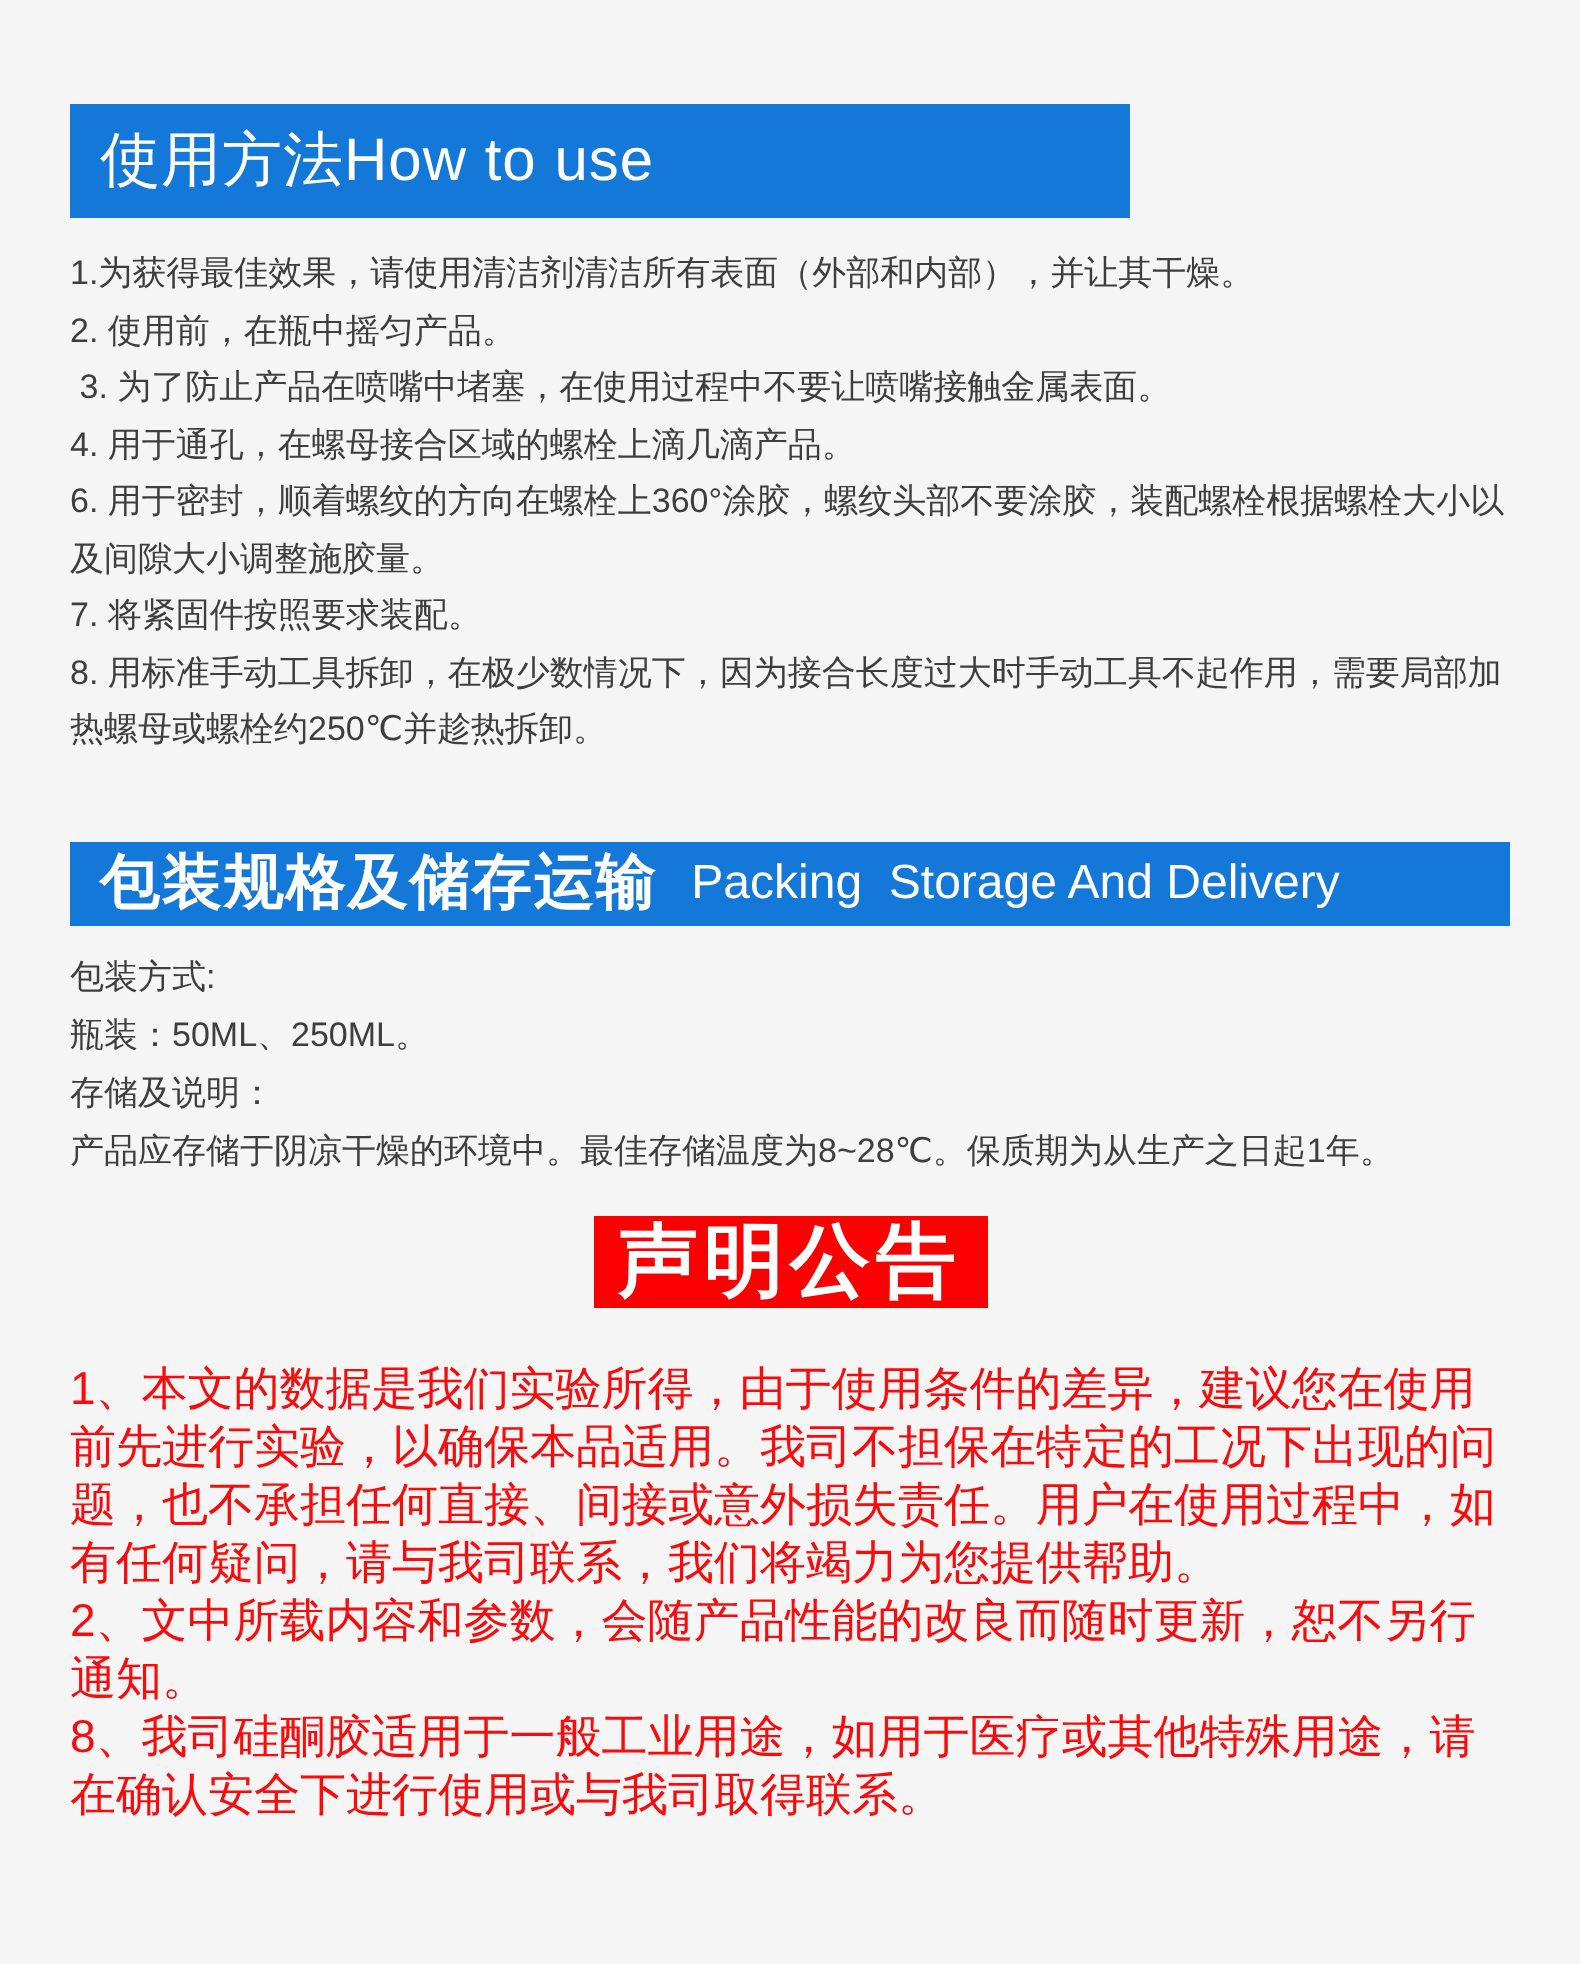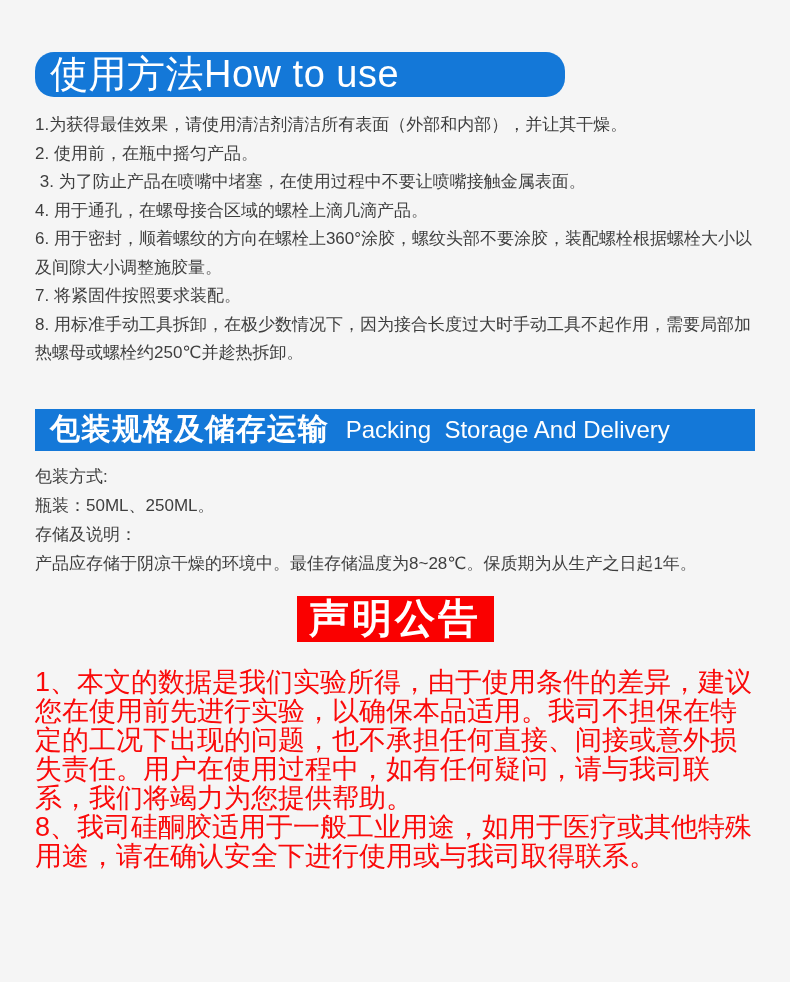--- a/index.html
+++ b/index.html
@@ -22,25 +22,24 @@
     background: #1478d8;
     color: #ffffff;
     display: flex;
     align-items: center;
     box-sizing: border-box;
     padding: 0 12px 0 15px;
     white-space: pre;
   }
   .bar-usage {
     width: 530px;
-    height: 45px;
-    font-size: 38px;
+    height: 57px;
+    font-size: 30px;
     font-weight: 400;
     letter-spacing: 0.5px;
-    border-radius: 19px;
   }
   .bar-packing {
     width: 720px;
     height: 42px;
     margin-top: 41px;
   }
   .bar-packing .cn {
     font-size: 30px;
     font-weight: 700;
     letter-spacing: 1px;
@@ -74,21 +73,21 @@
     font-size: 40px;
     font-weight: 700;
     letter-spacing: 3px;
     display: flex;
     align-items: center;
     justify-content: center;
   }
   .notice-list { margin-top: 26px; }
   .notice-list p {
     margin: 0;
-    font-size: 27px;
+    font-size: 23px;
     line-height: 29px;
     color: #fa0a0a;
     white-space: pre-wrap;
   }
 </style>
 </head>
 <body>
 
 <div class="page">
 
@@ -117,16 +116,17 @@
     <p>存储及说明：</p>
     <p>产品应存储于阴凉干燥的环境中。最佳存储温度为8~28℃。保质期为从生产之日起1年。</p>
   </div>
 
   <div class="notice-box">
     <span>声明公告</span>
   </div>
 
   <div class="notice-list">
     <p>1、本文的数据是我们实验所得，由于使用条件的差异，建议您在使用前先进行实验，以确保本品适用。我司不担保在特定的工况下出现的问题，也不承担任何直接、间接或意外损失责任。用户在使用过程中，如有任何疑问，请与我司联系，我们将竭力为您提供帮助。</p>
+    <p>2、文中所载内容和参数，会随产品性能的改良而随时更新，恕不另行通知。</p>
     <p>8、我司硅酮胶适用于一般工业用途，如用于医疗或其他特殊用途，请在确认安全下进行使用或与我司取得联系。</p>
   </div>
 
 </div>
 
 </body></html>

